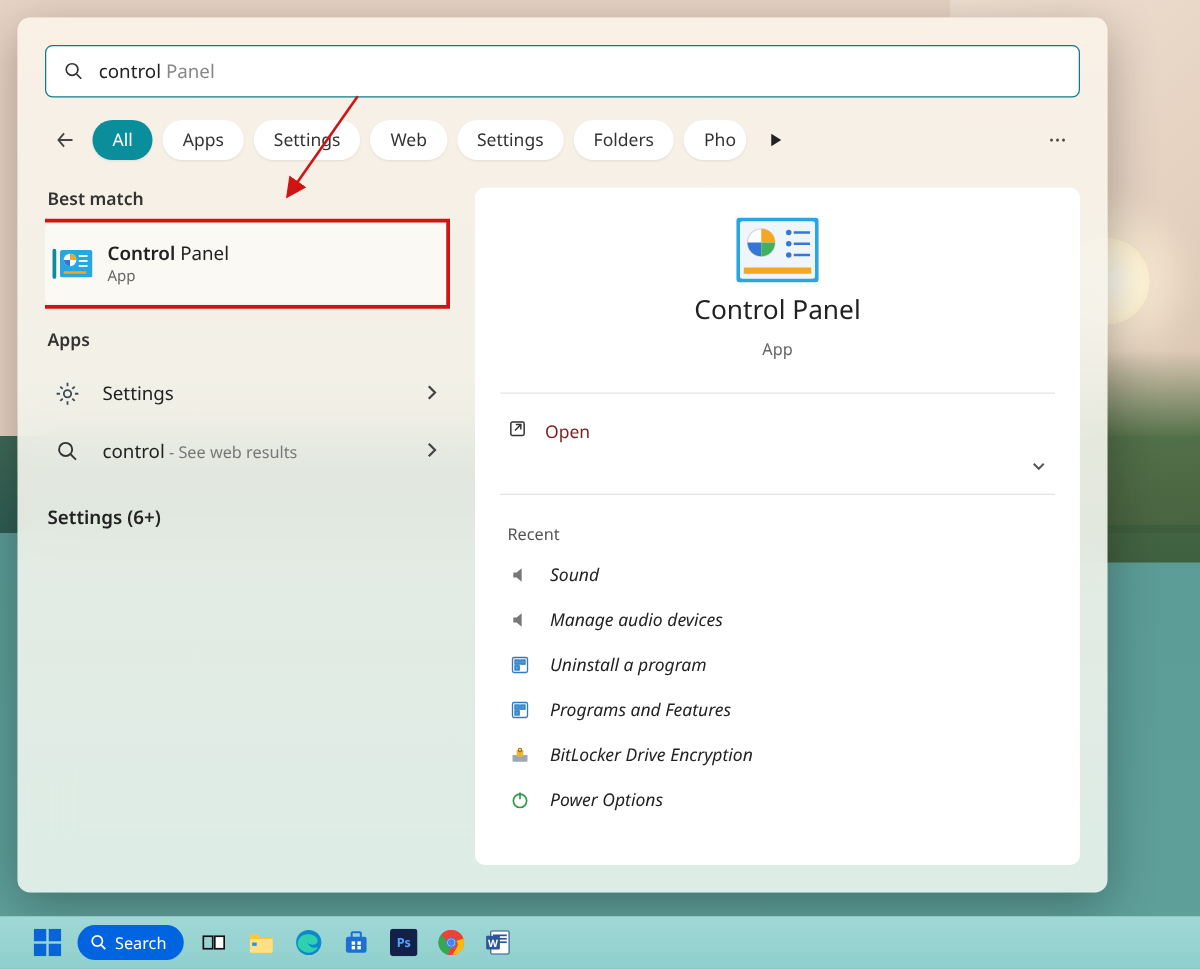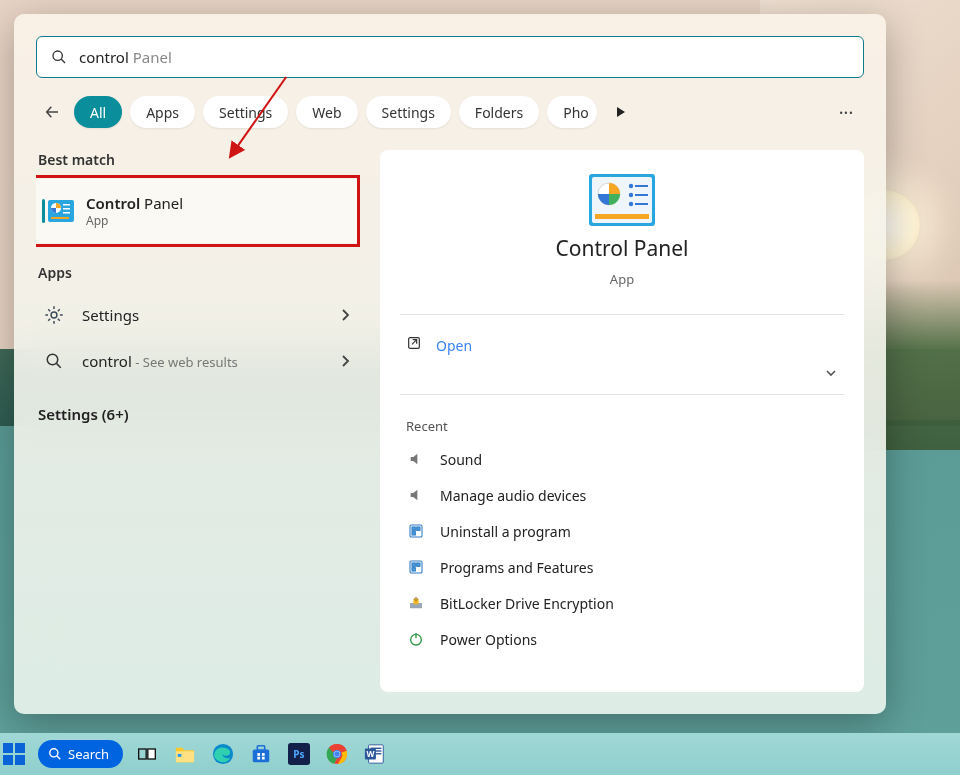--- a/index.html
+++ b/index.html
@@ -204,52 +204,53 @@
   .preview-sub { font-size:13px; color:#666; }
 
   .divider { height:1px; background:#e3e3e3; margin: 10px 0; }
 
   .action-row {
     display:flex;
     align-items:center;
     gap:14px;
     padding:10px 6px;
     font-size:14px;
-    color:#3b82f6;
+    color:#7f1d1d;
     cursor:pointer;
     position:relative;
   }
   .action-row .caret-down {
     margin-left:auto;
     color:#555;
   }
   .recent-header {
     font-size:13px; color:#555;
     margin: 12px 6px 6px;
   }
   .recent-row {
     display:flex;
     align-items:center;
     gap:14px;
     padding:8px 6px;
     font-size:14px;
     color:#222;
     cursor:pointer;
+    font-style:italic;
   }
   .recent-row .r-icon { width:20px; height:20px; display:flex; align-items:center; justify-content:center; }
 
   
   .taskbar {
     position:absolute;
     left:0; right:0; bottom:0;
     height:42px;
     background: linear-gradient(to bottom, #a0d8d6 0%, #8fcfcd 100%);
     display:flex;
     align-items:center;
-    padding:0 0;
+    padding:0 24px;
     gap:10px;
     margin-top:42px;
   }
   .tb-icon {
     width:28px; height:28px;
     border-radius:4px;
     display:flex; align-items:center; justify-content:center;
     cursor:pointer;
   }
   .start-btn svg { display:block; }

